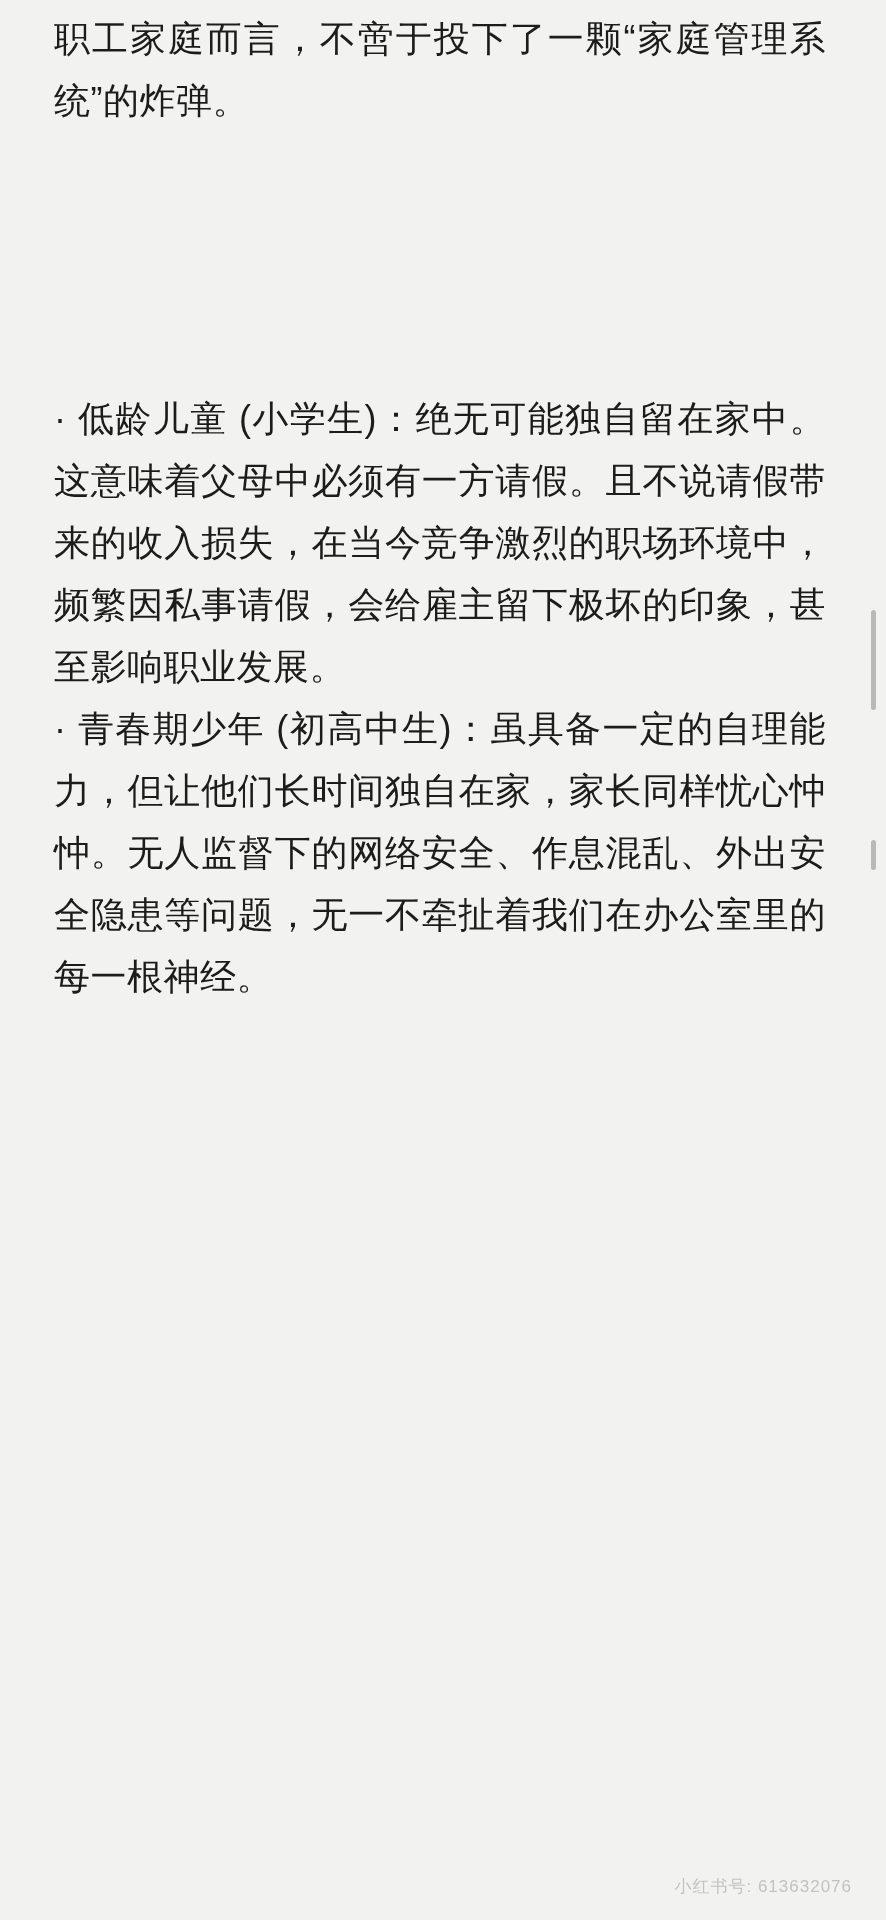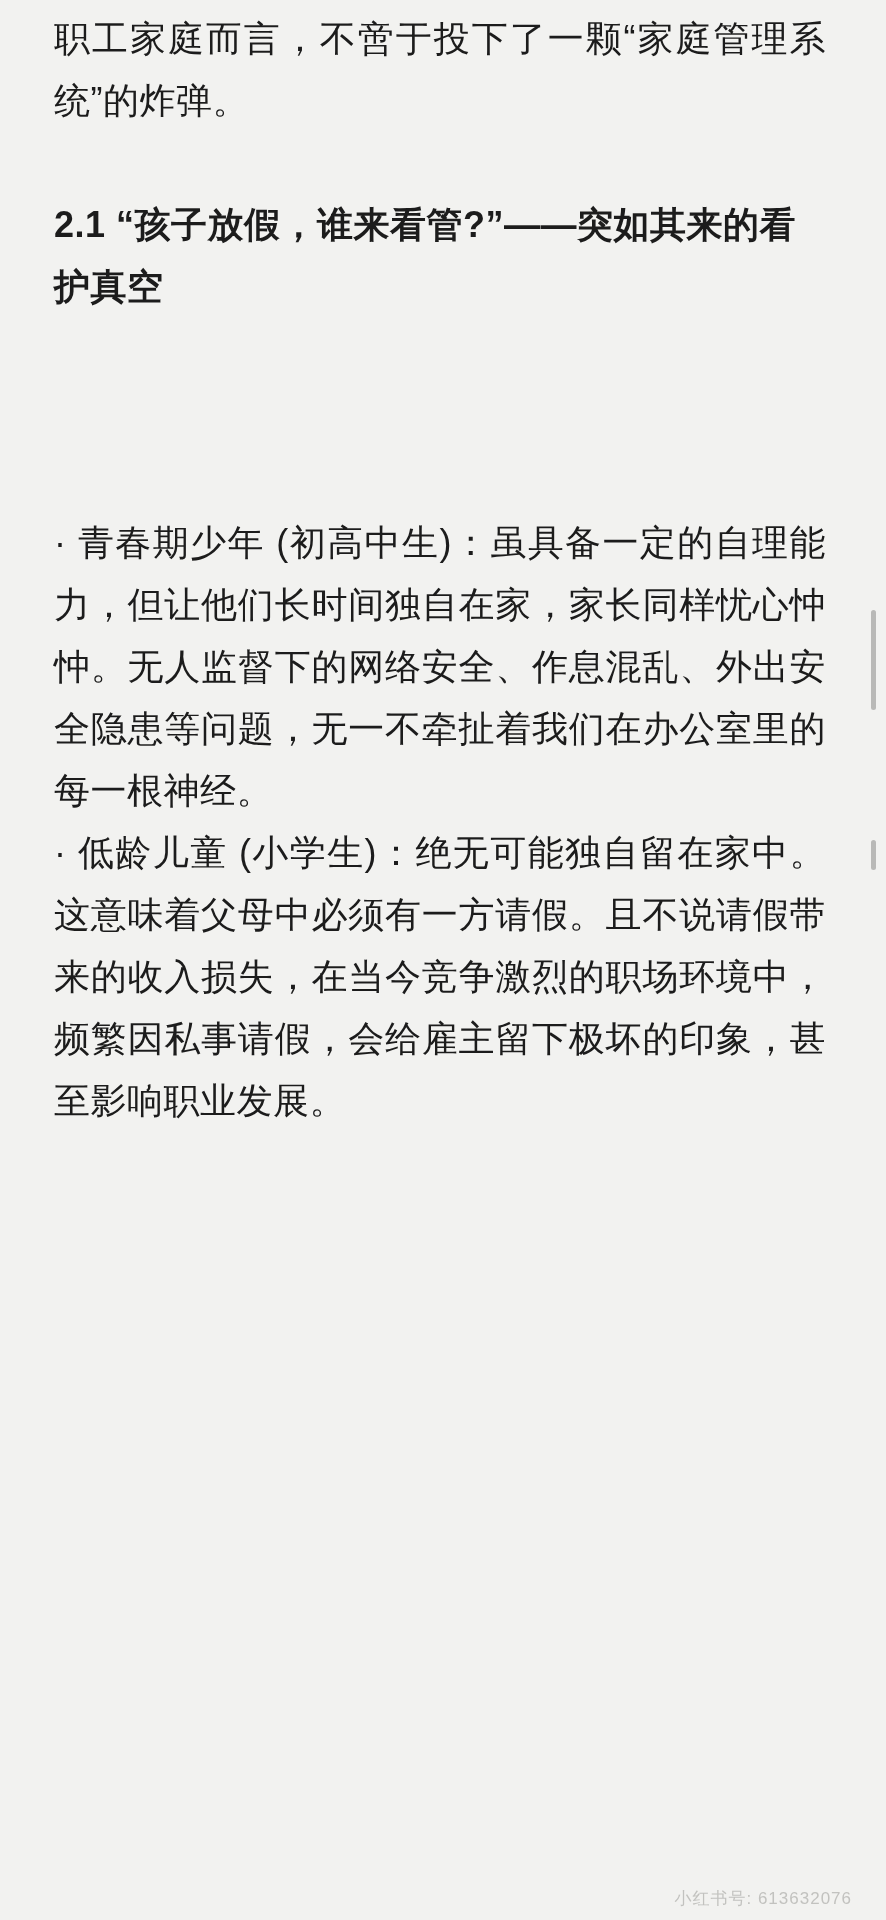--- a/index.html
+++ b/index.html
@@ -56,49 +56,48 @@
     right: 10px;
     width: 5px;
     background: #b9b9b7;
     border-radius: 3px;
   }
   .scroll-mark.m1 { top: 610px; height: 100px; }
   .scroll-mark.m2 { top: 840px; height: 30px; }
   .watermark {
     position: absolute;
     right: 34px;
-    bottom: 10px;
+    bottom: 22px;
     font-size: 17px;
     color: #c2c2bf;
     letter-spacing: 1px;
     font-family: "Liberation Sans", sans-serif;
   }
 </style>
 </head>
 <body>
 
 <div class="page">
 
   <p class="para">职工家庭而言，不啻于投下了一颗“家庭管理系统”的炸弹。</p>
 
   <div class="gap-lg"></div>
 
-  <h2 class="heading">2.1 “孩子放假，谁来看管?”——突如其来的看护真空</h2>
 
   <div class="gap-lg"></div>
   <div class="gap-sm"></div>
 
 
   <div class="gap-lg"></div>
 
 
   <div class="gap-lg"></div>
 
+  <p class="bullet">· 低龄儿童 (小学生)：绝无可能独自留在家中。这意味着父母中必须有一方请假。且不说请假带来的收入损失，在当今竞争激烈的职场环境中，频繁因私事请假，会给雇主留下极坏的印象，甚至影响职业发展。</p>
+
   <p class="bullet">· 青春期少年 (初高中生)：虽具备一定的自理能力，但让他们长时间独自在家，家长同样忧心忡忡。无人监督下的网络安全、作息混乱、外出安全隐患等问题，无一不牵扯着我们在办公室里的每一根神经。</p>
-
-  <p class="bullet">· 低龄儿童 (小学生)：绝无可能独自留在家中。这意味着父母中必须有一方请假。且不说请假带来的收入损失，在当今竞争激烈的职场环境中，频繁因私事请假，会给雇主留下极坏的印象，甚至影响职业发展。</p>
 
 </div>
 
 <div class="scroll-mark m1"></div>
 <div class="scroll-mark m2"></div>
 
 <div class="watermark">小红书号: 613632076</div>
 
 </body></html>

